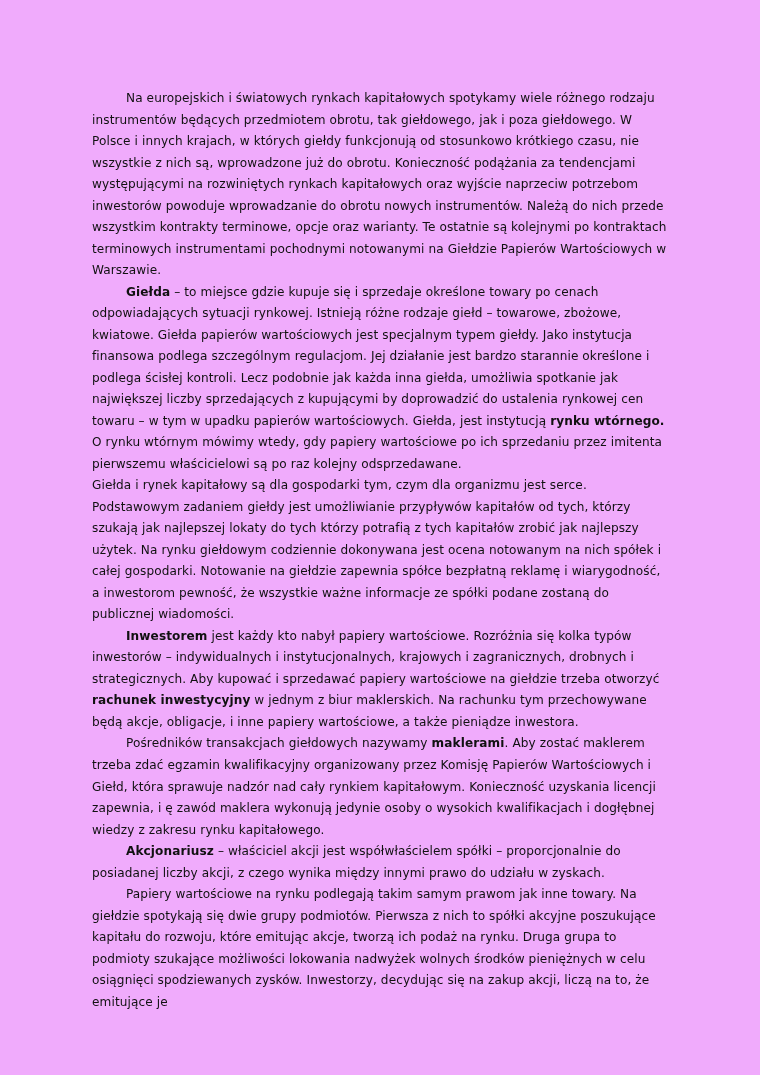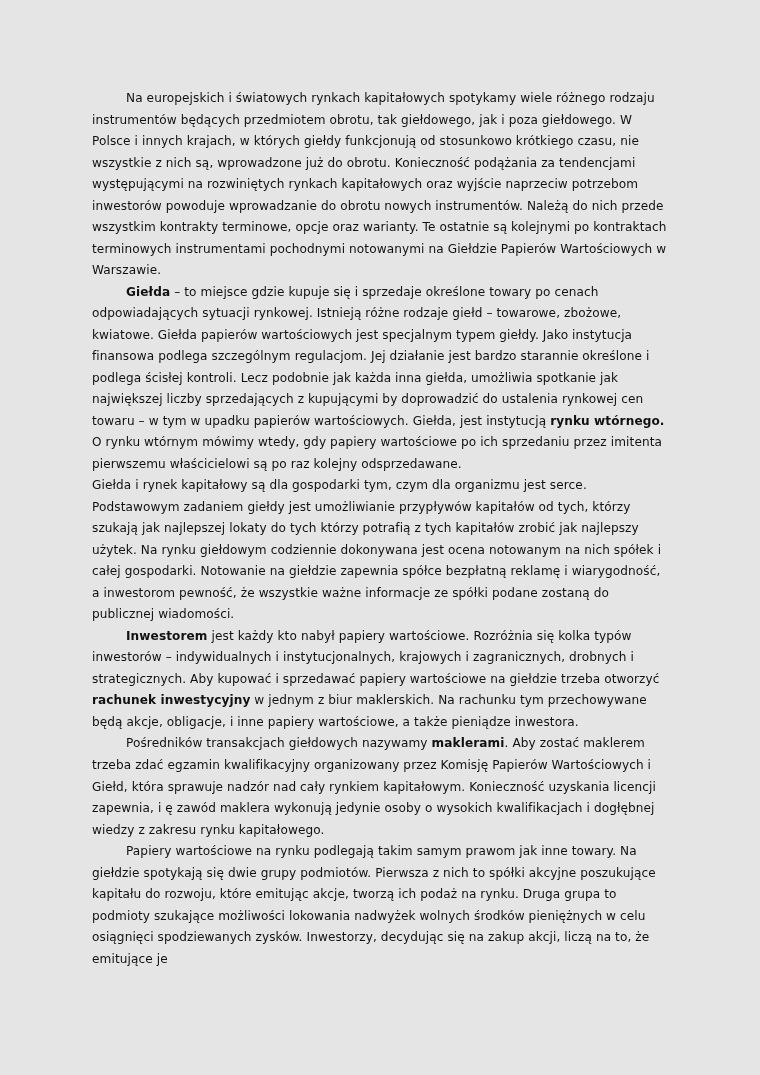--- a/index.html
+++ b/index.html
@@ -4,21 +4,21 @@
 <style>
   html, body {
     margin: 0;
     padding: 0;
     background: #ffffff;
   }
   .page {
     position: relative;
     width: 760px;
     height: 1075px;
-    background: #e5e5e5;
+    background: #f0abfc;
     box-sizing: border-box;
     padding: 88px 92px 40px 92px;
     font-family: "DejaVu Sans", "Liberation Sans", sans-serif;
     color: #000000;
   }
   .doc {
     font-size: 12.1px;
     line-height: 1.78;
     text-align: left;
     color: #111111;
@@ -39,15 +39,16 @@
 </head>
 <body>
 
 <div class="page">
   <div class="doc" id="doc-body">
       <p class="indent"><span>Na europejskich i światowych rynkach kapitałowych spotykamy wiele różnego rodzaju instrumentów będących przedmiotem obrotu, tak giełdowego, jak i poza giełdowego. W Polsce i innych krajach, w których giełdy funkcjonują od stosunkowo krótkiego czasu, nie wszystkie z nich są, wprowadzone już do obrotu. Konieczność podążania za tendencjami występującymi na rozwiniętych rynkach kapitałowych oraz wyjście naprzeciw potrzebom inwestorów powoduje wprowadzanie do obrotu nowych instrumentów. Należą do nich przede wszystkim kontrakty terminowe, opcje oraz warianty. Te ostatnie są kolejnymi po kontraktach terminowych instrumentami pochodnymi notowanymi na Giełdzie Papierów Wartościowych w Warszawie.</span></p>
       <p class="indent"><span class="b">Giełda</span><span> – to miejsce gdzie kupuje się i sprzedaje określone towary po cenach odpowiadających sytuacji rynkowej. Istnieją różne rodzaje giełd – towarowe, zbożowe, kwiatowe. Giełda papierów wartościowych jest specjalnym typem giełdy. Jako instytucja finansowa podlega szczególnym regulacjom. Jej działanie jest bardzo starannie określone i podlega ścisłej kontroli. Lecz podobnie jak każda inna giełda, umożliwia spotkanie jak największej liczby sprzedających z kupującymi by doprowadzić do ustalenia rynkowej cen towaru – w tym w upadku papierów wartościowych. Giełda, jest instytucją </span><span class="b">rynku wtórnego.</span><span> O rynku wtórnym mówimy wtedy, gdy papiery wartościowe po ich sprzedaniu przez imitenta pierwszemu właścicielowi są po raz kolejny odsprzedawane.</span></p>
       <p class=""><span>Giełda i rynek kapitałowy są dla gospodarki tym, czym dla organizmu jest serce. Podstawowym zadaniem giełdy jest umożliwianie przypływów kapitałów od tych, którzy szukają jak najlepszej lokaty do tych którzy potrafią z tych kapitałów zrobić jak najlepszy użytek. Na rynku giełdowym codziennie dokonywana jest ocena notowanym na nich spółek i całej gospodarki. Notowanie na giełdzie zapewnia spółce bezpłatną reklamę i wiarygodność, a inwestorom pewność, że wszystkie ważne informacje ze spółki podane zostaną do publicznej wiadomości.</span></p>
       <p class="indent"><span class="b">Inwestorem</span><span> jest każdy kto nabył papiery wartościowe. Rozróżnia się kolka typów inwestorów – indywidualnych i instytucjonalnych, krajowych i zagranicznych, drobnych i strategicznych. Aby kupować i sprzedawać papiery wartościowe na giełdzie trzeba otworzyć </span><span class="b">rachunek inwestycyjny</span><span> w jednym z biur maklerskich. Na rachunku tym przechowywane będą akcje, obligacje, i inne papiery wartościowe, a także pieniądze inwestora.</span></p>
       <p class="indent"><span>Pośredników transakcjach giełdowych nazywamy </span><span class="b">maklerami</span><span>. Aby zostać maklerem trzeba zdać egzamin kwalifikacyjny organizowany przez Komisję Papierów Wartościowych i Giełd, która sprawuje nadzór nad cały rynkiem kapitałowym. Konieczność uzyskania licencji zapewnia, i ę zawód maklera wykonują jedynie osoby o wysokich kwalifikacjach i dogłębnej wiedzy z zakresu rynku kapitałowego.</span></p>
+      <p class="indent"><span class="b">Akcjonariusz</span><span> – właściciel akcji jest współwłaścielem spółki – proporcjonalnie do posiadanej liczby akcji, z czego wynika między innymi prawo do udziału w zyskach.</span></p>
       <p class="indent"><span>Papiery wartościowe na rynku podlegają takim samym prawom jak inne towary. Na giełdzie spotykają się dwie grupy podmiotów. Pierwsza z nich to spółki akcyjne poszukujące kapitału do rozwoju, które emitując akcje, tworzą ich podaż na rynku. Druga grupa to podmioty szukające możliwości lokowania nadwyżek wolnych środków pieniężnych w celu osiągnięci spodziewanych zysków. Inwestorzy, decydując się na zakup akcji, liczą na to, że emitujące je</span></p>
     </div>
 </div>
 
 </body></html>

